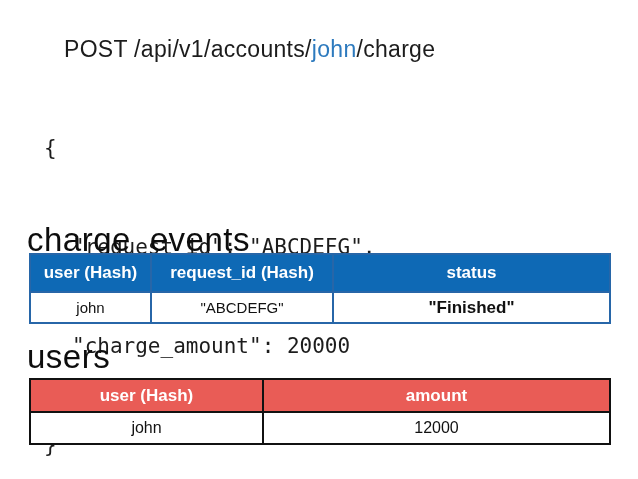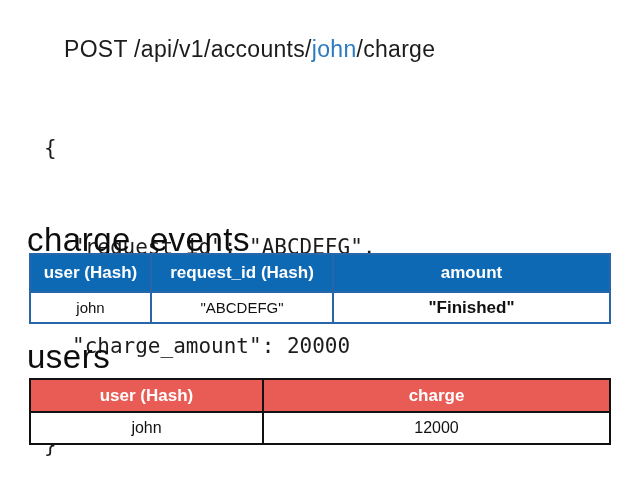--- a/index.html
+++ b/index.html
@@ -125,21 +125,21 @@
   <table class="data-table" id="charge-events-table">
     <colgroup>
       <col style="width:121px">
       <col style="width:182px">
       <col style="width:277px">
     </colgroup>
     <thead>
       <tr>
         <th>user (Hash)</th>
         <th>request_id (Hash)</th>
-        <th>amount</th>
+        <th>status</th>
       </tr>
     </thead>
     <tbody>
       <tr>
         <td>john</td>
         <td>"ABCDEFG"</td>
         <td class="bold-cell">"Finished"</td>
       </tr>
     </tbody>
   </table>
@@ -147,21 +147,21 @@
   <div class="tbl-title" id="users-title">users</div>
 
   <table class="data-table" id="users-table">
     <colgroup>
       <col style="width:233px">
       <col style="width:347px">
     </colgroup>
     <thead>
       <tr>
         <th>user (Hash)</th>
-        <th>charge</th>
+        <th>amount</th>
       </tr>
     </thead>
     <tbody>
       <tr>
         <td>john</td>
         <td>12000</td>
       </tr>
     </tbody>
   </table>
 

